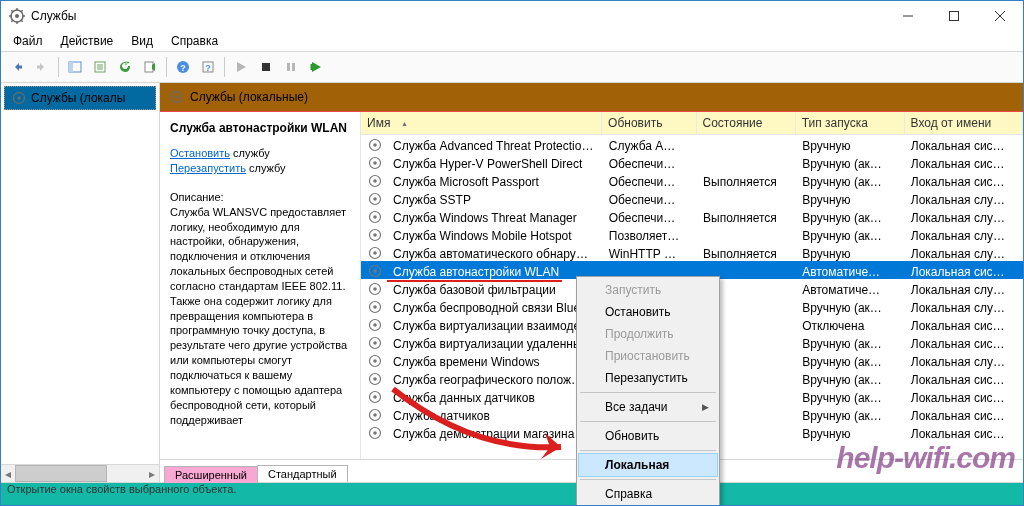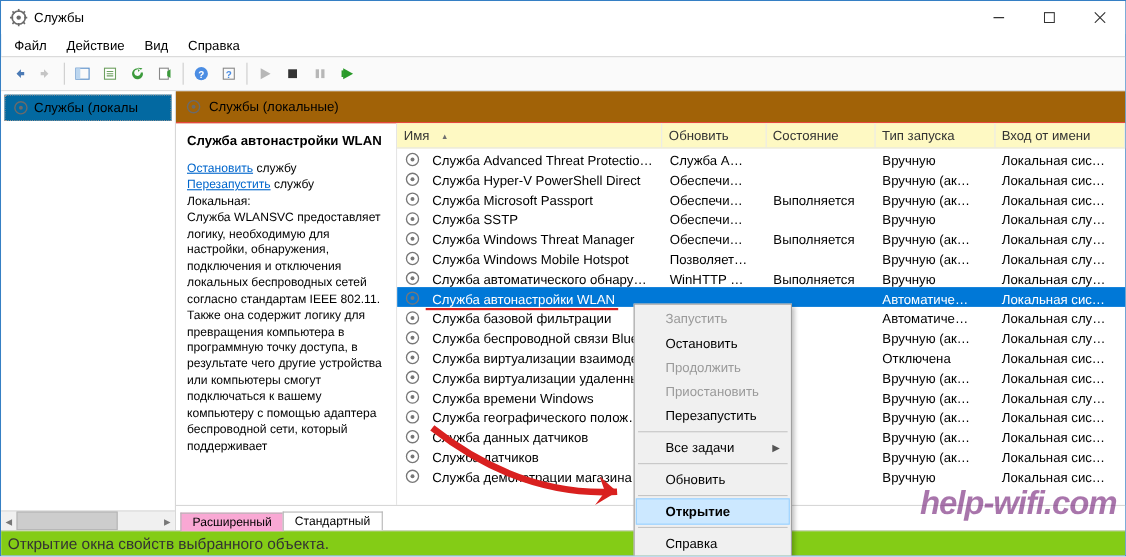--- a/index.html
+++ b/index.html
@@ -35,21 +35,21 @@
 .c-name{width:212px}
 .c-desc{width:85px}
 .c-state{width:90px}
 .c-start{width:100px}
 .c-logon{width:110px}
 .sort-arrow{font-size:8px;margin-left:12px;color:#6f6f6f}
 .tabs{height:22px;border-top:1px solid #d7d7d7;display:flex;align-items:flex-end;padding-left:4px;font-size:11px;background:#fff}
 .tab{padding:2px 10px;border:1px solid #b5b5b5;border-bottom:none;background:#fff;margin-right:-1px;position:relative}
 .tab.active{background:#fff;z-index:2}
 .tab:not(.active){background:#f9a8d4;top:1px}
-.statusbar{height:22px;border-top:1px solid #d7d7d7;display:flex;align-items:center;padding:0 6px;font-size:14px;color:#333;background:#84cc16}
+.statusbar{height:22px;border-top:1px solid #d7d7d7;display:flex;padding:0 6px;font-size:11px;color:#333;background:#14b8a6}
 .gear-ico{width:16px;height:16px}
 .context-menu{position:absolute;left:575px;top:275px;width:138px;background:#f0f0f0;border:1px solid #a0a0a0;box-shadow:3px 3px 4px rgba(0,0,0,.25);z-index:50;padding:2px}
 .cm-item{height:22px;display:flex;align-items:center;padding:0 20px 0 26px;font-size:12px;position:relative;color:#000}
 .cm-item.disabled{color:#9a9a9a}
 .cm-item.hovered{background:#cce8ff;border:1px solid #99d1ff;margin:-1px}
 .cm-sep{height:1px;background:#c5c5c5;margin:3px 1px}
 .cm-arrow{position:absolute;right:8px;font-size:9px;color:#555}
 .underline-red{position:absolute;height:2px;background:#d9201f}
 .watermark{position:absolute;right:8px;bottom:30px;font-size:30px;font-weight:700;font-style:italic;color:#701a75;opacity:.6;letter-spacing:-1px;pointer-events:none}
 .arrow-svg{position:absolute;left:382px;top:376px;pointer-events:none;z-index:40}
@@ -191,22 +191,22 @@
             <circle cx="8" cy="8" r="5.5" fill="none" stroke="#6a6a6a" stroke-width="1.3"></circle>
             <circle cx="8" cy="8" r="1.8" fill="#6a6a6a"></circle>
           </svg>
         <span>Службы (локальные)</span>
       </div>
 
       <div class="content">
         <div class="info-pane">
           <div class="svc-title">Служба автонастройки WLAN</div>
           <div><span class="link">Остановить</span><span> службу</span></div>
-          <div style=""><span class="link">Перезапустить</span><span> службу</span></div>
-          <div>Локальная:</div>
+          <div style="margin-bottom:14px"><span class="link">Перезапустить</span><span> службу</span></div>
+          <div>Описание:</div>
           <div>Служба WLANSVC предоставляет логику, необходимую для настройки, обнаружения, подключения и отключения локальных беспроводных сетей согласно стандартам IEEE 802.11. Также она содержит логику для превращения компьютера в программную точку доступа, в результате чего другие устройства или компьютеры смогут подключаться к вашему компьютеру с помощью адаптера беспроводной сети, который поддерживает</div>
         </div>
 
         <div class="list-pane">
           <div class="col-headers">
             <div class="ch col c-name" style="width:238px">
                 <span>Имя</span>
                 <span class="sort-arrow">▴</span>
               </div>
             <div class="ch col c-desc">Обновить</div>
@@ -426,21 +426,21 @@
     <div class="cm-item">Перезапустить</div>
     <div class="cm-sep"></div>
     <div class="cm-item">
         <span>Все задачи</span>
         <span class="cm-arrow">▶</span>
       </div>
     <div class="cm-sep"></div>
     <div class="cm-item">Обновить</div>
     <div class="cm-sep"></div>
     <div class="cm-item hovered">
-        <b>Открытие</b>
+        <b>Локальная</b>
       </div>
     <div class="cm-sep"></div>
     <div class="cm-item">Справка</div>
   </div>
 
   <svg class="arrow-svg" width="210" height="90" viewBox="0 0 210 90">
     <path d="M10 12 Q 90 75 178 70" stroke="#d9201f" stroke-width="6" fill="none"></path>
     <path d="M178 70 l-16 -14 l5 14 l-9 12 z" fill="#d9201f"></path>
   </svg>
 

